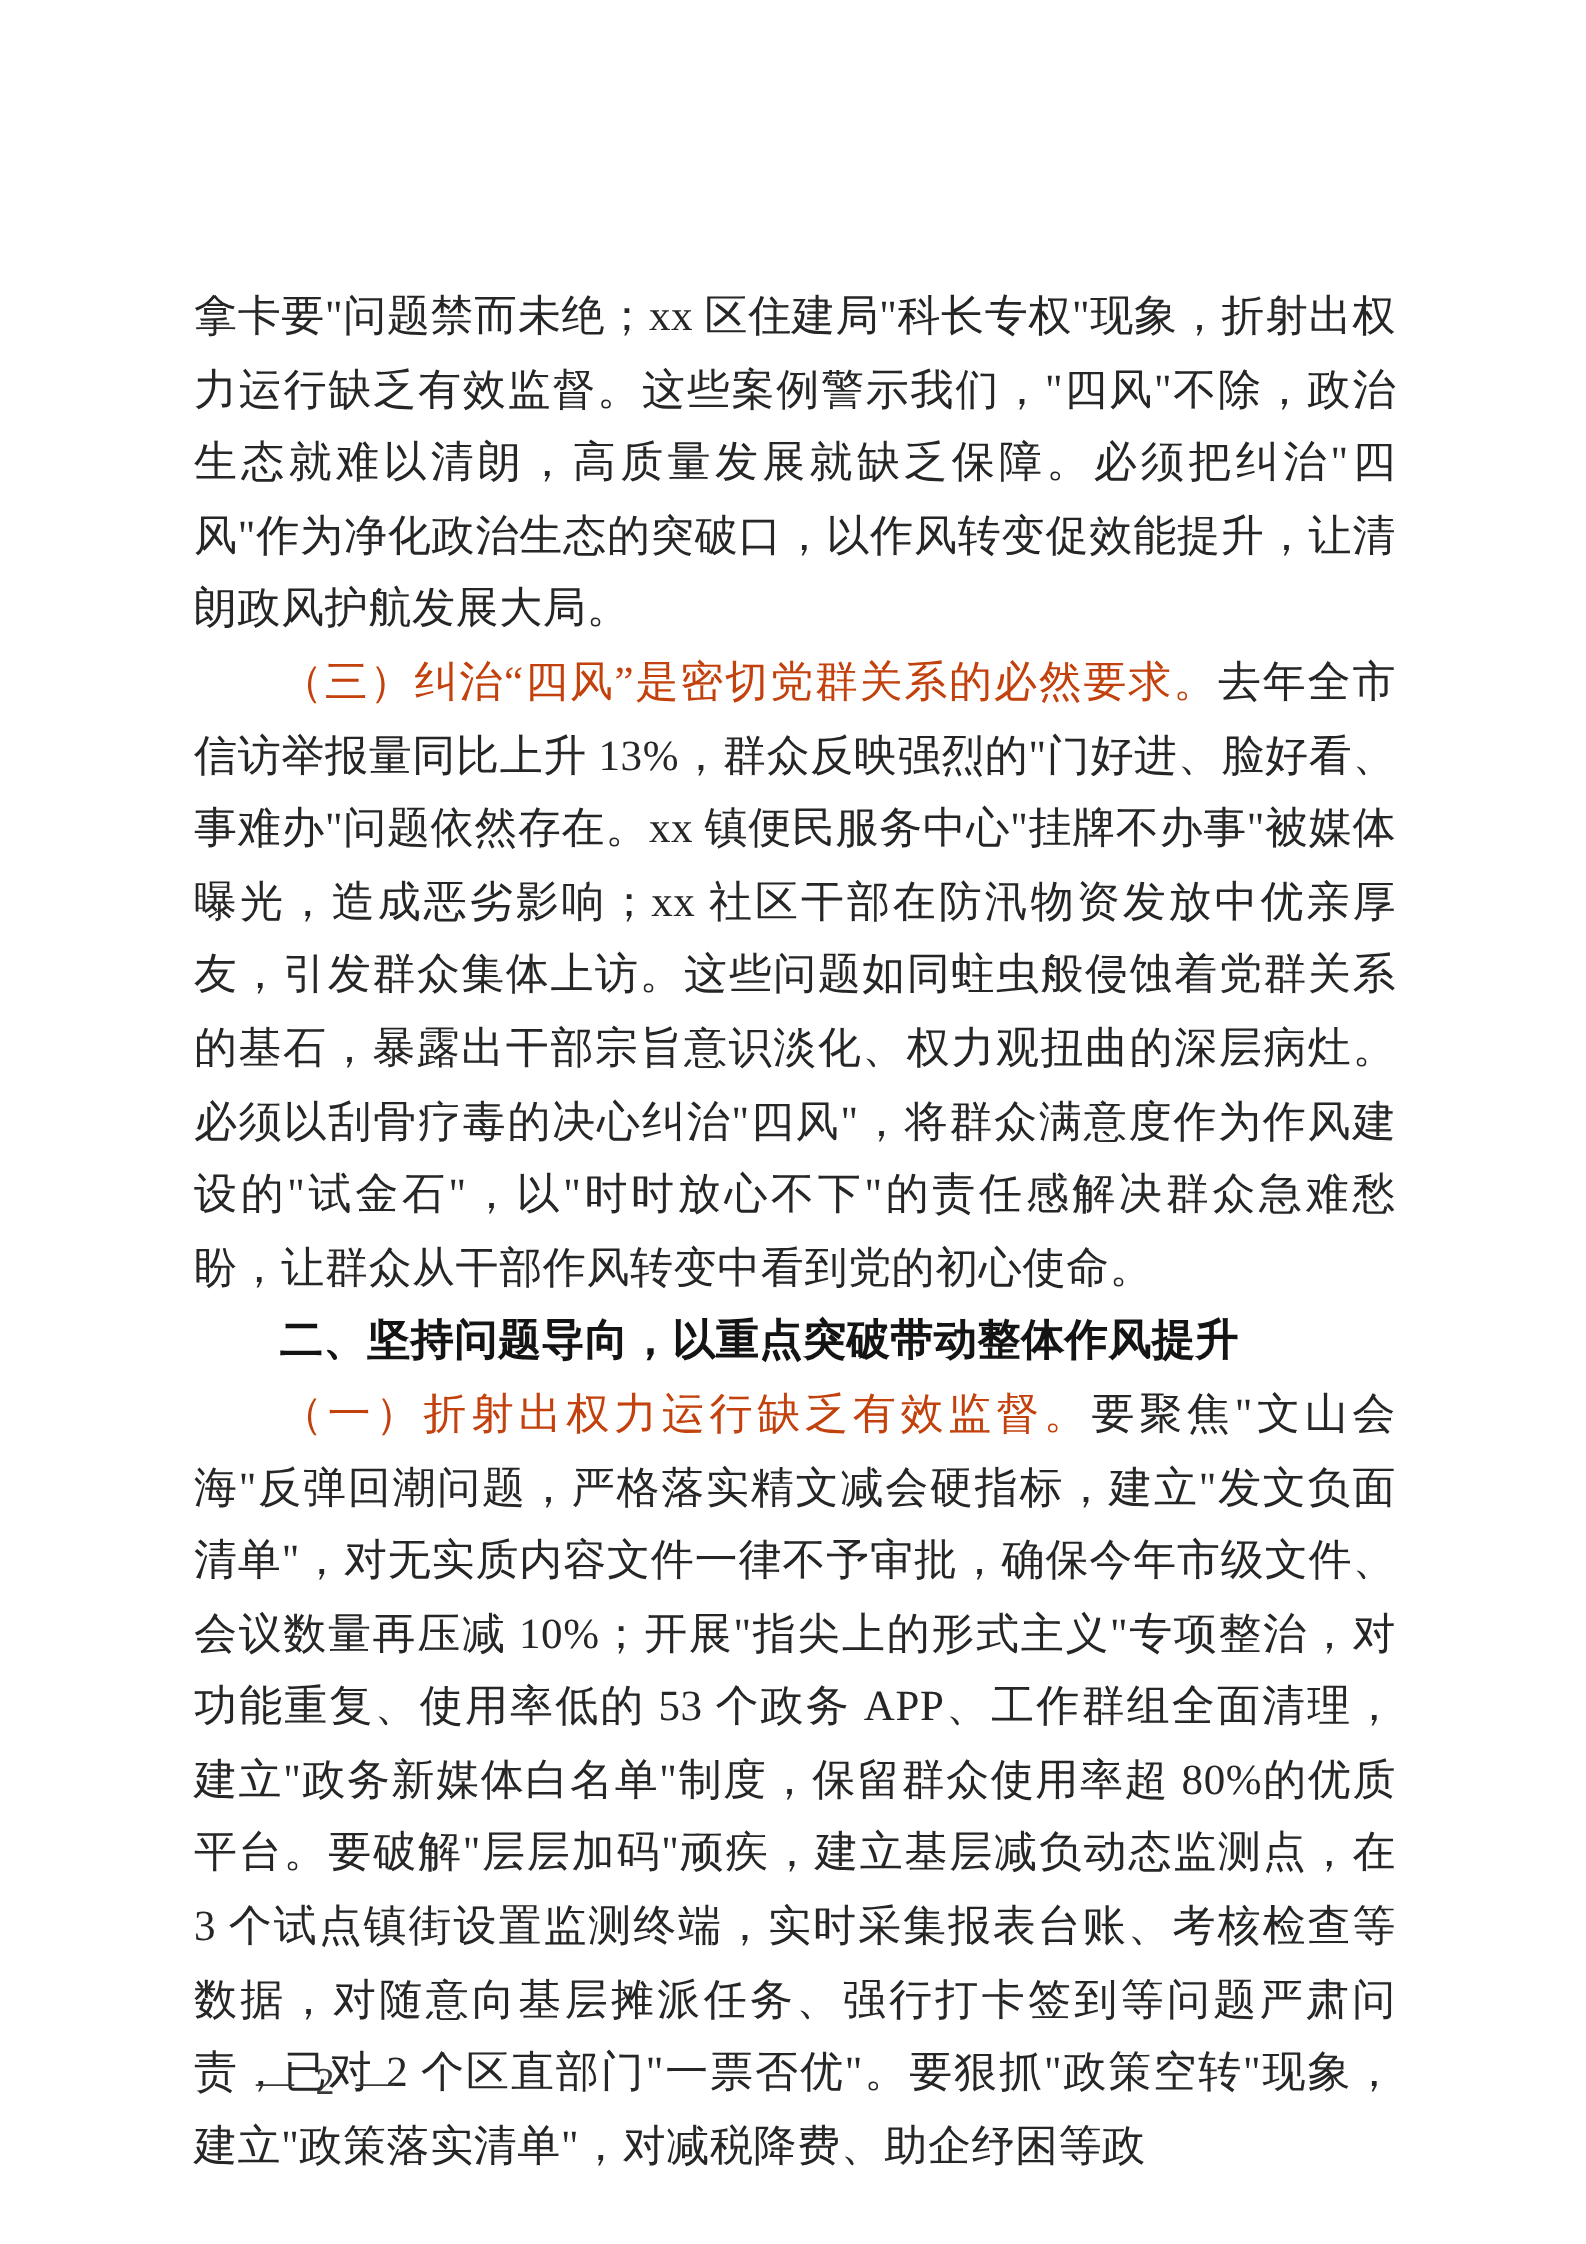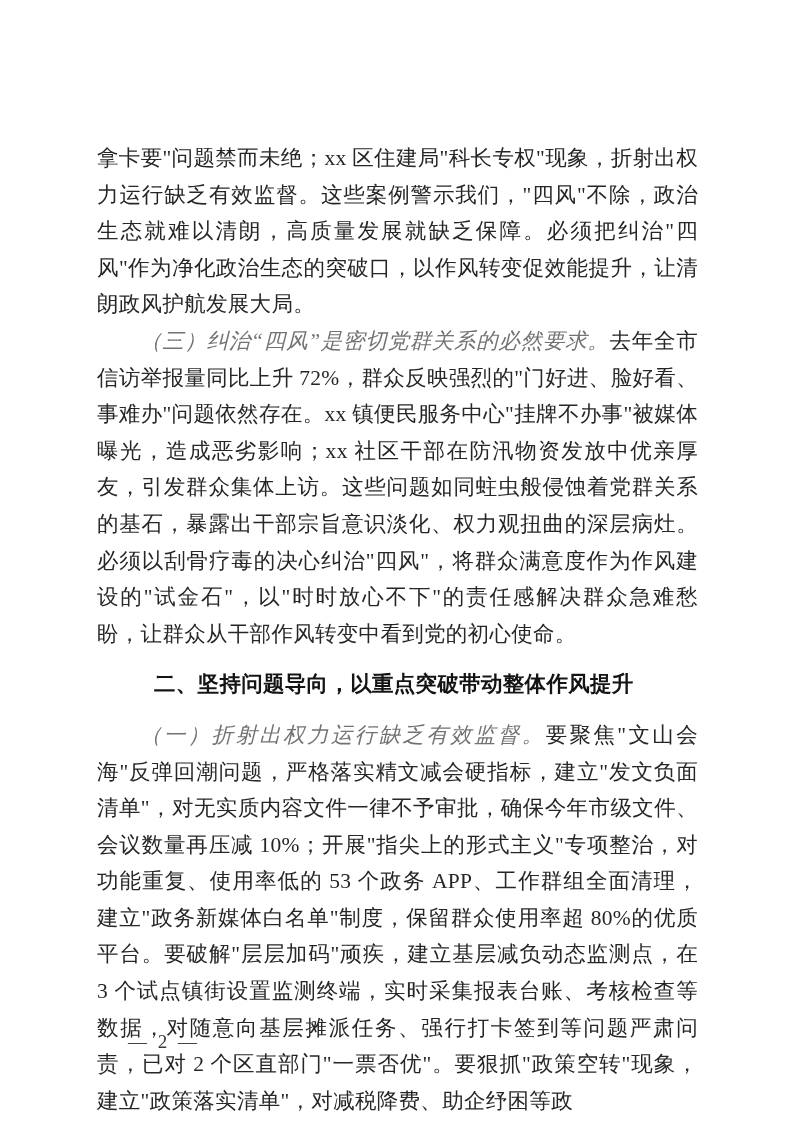--- a/index.html
+++ b/index.html
@@ -29,25 +29,24 @@
   .para {
     margin: 0;
     padding: 0;
     text-indent: 2em;
   }
   .para.no-indent {
     text-indent: 0;
   }
   
   .kaiti-lead {
-    font-style: italic;
-    color: #737373;
+    color: #c2410c;
   }
   .heading {
-    margin: 14px;
+    margin: 0;
     padding: 0;
     text-indent: 2em;
     font-family: "Liberation Sans", "DejaVu Sans", sans-serif;
     font-weight: bold;
     font-size: 21.5px;
     line-height: 36.6px;
     color: #141414;
     text-align: left;
   }
   .footer {
@@ -63,21 +62,21 @@
 </style>
 </head>
 <body>
 
 <div class="page">
 
   <div class="content">
 
     <p class="para no-indent"><span>拿卡要"问题禁而未绝；xx 区住建局"科长专权"现象，折射出权力运行缺乏有效监督。这些案例警示我们，"四风"不除，政治生态就难以清朗，高质量发展就缺乏保障。必须把纠治"四风"作为净化政治生态的突破口，以作风转变促效能提升，让清朗政风护航发展大局。</span></p>
 
-    <p class="para"><span class="kaiti-lead">（三）纠治“四风”是密切党群关系的必然要求。</span><span>去年全市信访举报量同比上升 72%，群众反映强烈的"门好进、脸好看、事难办"问题依然存在。xx 镇便民服务中心"挂牌不办事"被媒体曝光，造成恶劣影响；xx 社区干部在防汛物资发放中优亲厚友，引发群众集体上访。这些问题如同蛀虫般侵蚀着党群关系的基石，暴露出干部宗旨意识淡化、权力观扭曲的深层病灶。必须以刮骨疗毒的决心纠治"四风"，将群众满意度作为作风建设的"试金石"，以"时时放心不下"的责任感解决群众急难愁盼，让群众从干部作风转变中看到党的初心使命。</span></p>
+    <p class="para"><span class="kaiti-lead">（三）纠治“四风”是密切党群关系的必然要求。</span><span>去年全市信访举报量同比上升 13%，群众反映强烈的"门好进、脸好看、事难办"问题依然存在。xx 镇便民服务中心"挂牌不办事"被媒体曝光，造成恶劣影响；xx 社区干部在防汛物资发放中优亲厚友，引发群众集体上访。这些问题如同蛀虫般侵蚀着党群关系的基石，暴露出干部宗旨意识淡化、权力观扭曲的深层病灶。必须以刮骨疗毒的决心纠治"四风"，将群众满意度作为作风建设的"试金石"，以"时时放心不下"的责任感解决群众急难愁盼，让群众从干部作风转变中看到党的初心使命。</span></p>
 
     <h2 class="heading">二、坚持问题导向，以重点突破带动整体作风提升</h2>
 
     <p class="para"><span class="kaiti-lead">（一）折射出权力运行缺乏有效监督。</span><span>要聚焦"文山会海"反弹回潮问题，严格落实精文减会硬指标，建立"发文负面清单"，对无实质内容文件一律不予审批，确保今年市级文件、会议数量再压减 10%；开展"指尖上的形式主义"专项整治，对功能重复、使用率低的 53 个政务 APP、工作群组全面清理，建立"政务新媒体白名单"制度，保留群众使用率超 80%的优质平台。要破解"层层加码"顽疾，建立基层减负动态监测点，在 3 个试点镇街设置监测终端，实时采集报表台账、考核检查等数据，对随意向基层摊派任务、强行打卡签到等问题严肃问责，已对 2 个区直部门"一票否优"。要狠抓"政策空转"现象，建立"政策落实清单"，对减税降费、助企纾困等政</span></p>
 
   </div>
 
   <div class="footer"><span>— 2 —</span></div>
 
 </div>

